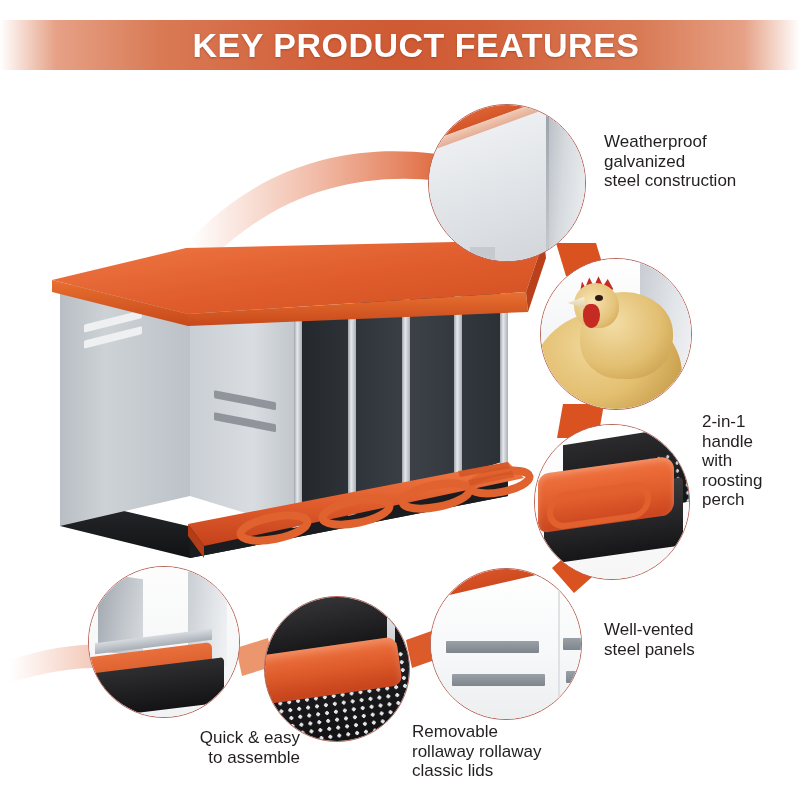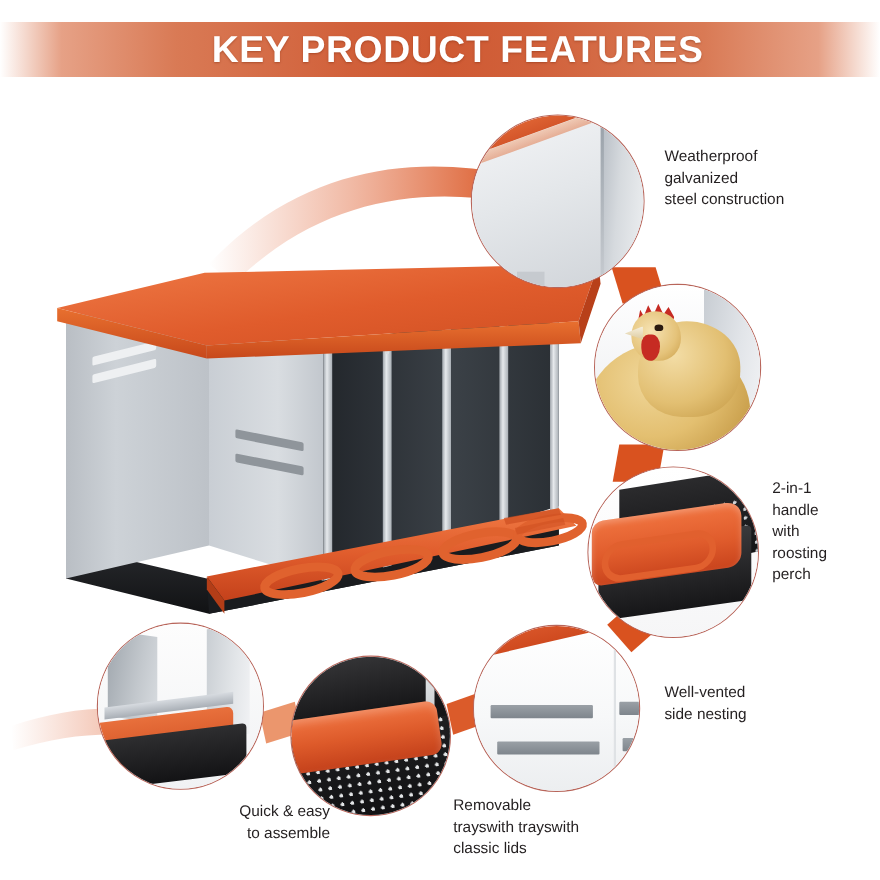--- a/index.html
+++ b/index.html
@@ -31,21 +31,21 @@
     position:absolute;left:16px;top:20px;width:800px;height:50px;
     line-height:50px;text-align:center;
     color:#ffffff;font-weight:bold;font-size:34px;letter-spacing:0.5px;
     text-shadow:0 1px 2px rgba(120,40,10,.45);
     font-family:"Liberation Sans","DejaVu Sans",sans-serif;
     border-radius:21px;
   }
   .label{
     position:absolute;
     color:#231f20;
-    font-size:14px;
+    font-size:17px;
     line-height:19.5px;
     font-family:"Liberation Sans","DejaVu Sans",sans-serif;
     white-space:pre-line;
   }
 
   
   .ribbon{position:absolute;}
 
   
   .bubble{
@@ -333,39 +333,39 @@
   <div class="bubble" style="left:534px;top:424px;width:156px;height:156px;">
     <div class="inner">
       <div class="b3-bg"></div>
       <div class="b3-black"></div>
       <div class="b3-mesh"></div>
       <div class="b3-tray"></div>
       <div class="b3-lid"></div>
       <div class="b3-loop"></div>
     </div>
   </div>
-  <div class="label" style="left:702px;top:434px;width:98px;">2-in-1
+  <div class="label" style="left:702px;top:412px;width:98px;">2-in-1
 handle
 with
 roosting
 perch</div>
 
   <div class="bubble" style="left:430px;top:568px;width:152px;height:152px;">
     <div class="inner">
       <div class="b4-bg"></div>
       <div class="b4-orange"></div>
       <div class="b4-divider"></div>
       <div class="b4-vent" style="left:10%;top:48%;width:62%;height:8%;"></div>
       <div class="b4-vent" style="left:14%;top:70%;width:62%;height:8%;"></div>
       <div class="b4-vent" style="left:88%;top:46%;width:22%;height:8%;"></div>
       <div class="b4-vent" style="left:90%;top:68%;width:22%;height:8%;"></div>
     </div>
   </div>
   <div class="label" style="left:604px;top:620px;width:196px;">Well-vented
-side nesting</div>
+steel panels</div>
 
   <div class="bubble" style="left:88px;top:566px;width:152px;height:152px;">
     <div class="inner">
       <div class="b5-bg"></div>
       <div class="b5-panelL"></div>
       <div class="b5-panelR"></div>
       <div class="b5-bar"></div>
       <div class="b5-tray"></div>
       <div class="b5-black"></div>
     </div>
@@ -376,16 +376,16 @@
   <div class="bubble" style="left:264px;top:596px;width:146px;height:146px;">
     <div class="inner">
       <div class="b6-bg"></div>
       <div class="b6-black"></div>
       <div class="b6-gap"></div>
       <div class="b6-mesh"></div>
       <div class="b6-lid"></div>
     </div>
   </div>
   <div class="label" style="left:412px;top:722px;width:220px;">Removable
-trayswith trayswith
+rollaway rollaway
 classic lids</div>
 
 </div>
 
 </body></html>

